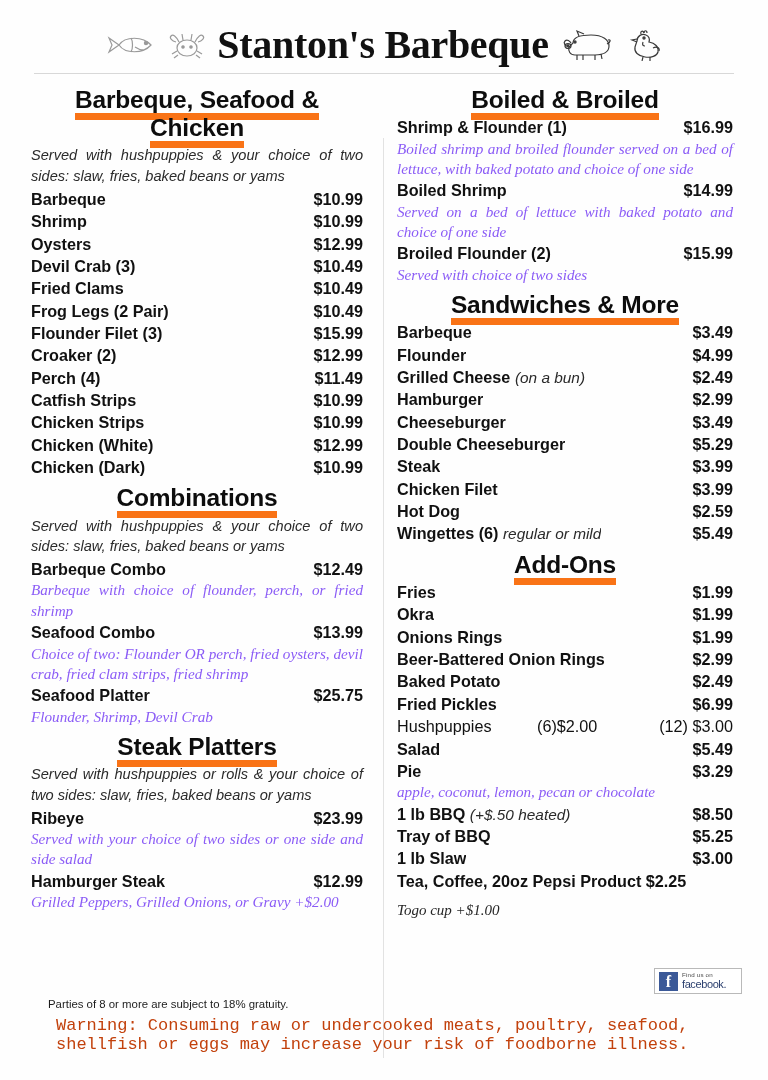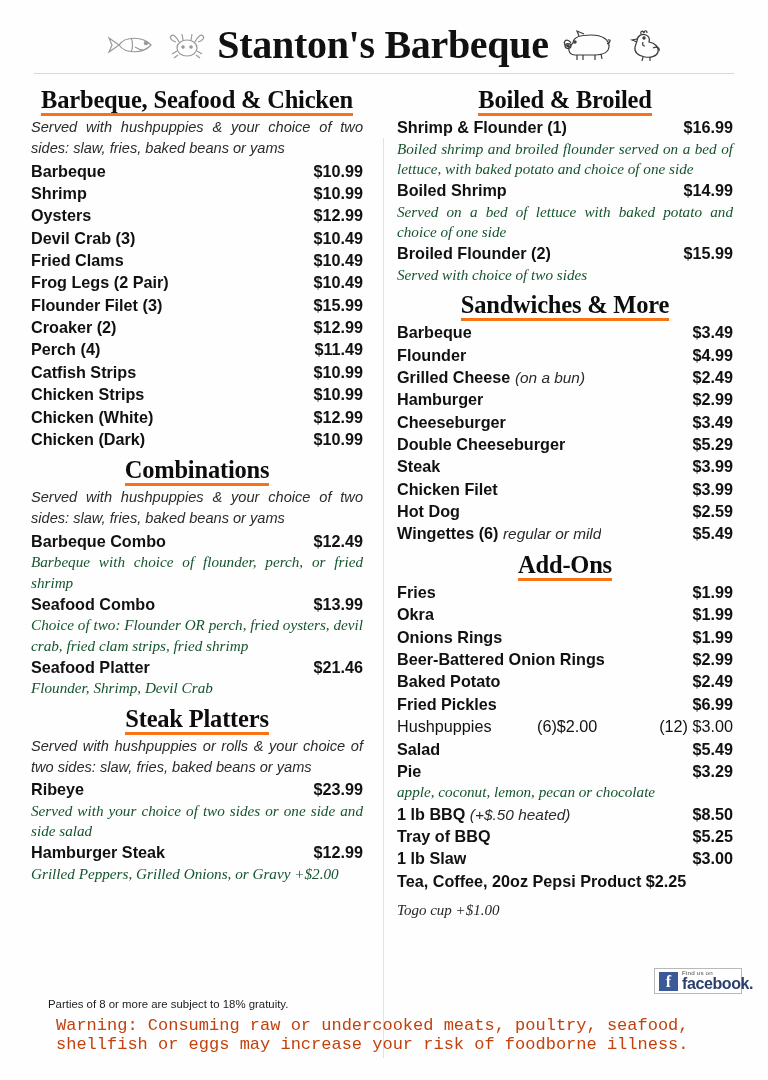--- a/index.html
+++ b/index.html
@@ -81,24 +81,23 @@
   .sec-head {
     text-align: center;
     font-weight: bold;
     font-size: 24.5px;
     line-height: 1.15;
     margin: 6px 0 2px 0;
     color: #0d0d0d;
     letter-spacing: -0.2px;
   }
   .sec-head span {
-    border-bottom: 3px solid #f97316;
+    border-bottom: 7px solid #f97316;
     padding-bottom: 0px;
     display: inline;
-    font-family: Liberation Serif, serif;
   }
   .sec-head.two-line span { display: inline; }
 
   
   .intro {
     font-style: italic;
     font-size: 14.6px;
     line-height: 1.42;
     color: #2b2b2b;
     margin: 3px 0 1px 0;
@@ -148,21 +147,21 @@
     color: #111;
     white-space: nowrap;
   }
 
   
   .desc {
     font-family: "Liberation Serif", serif;
     font-style: italic;
     font-size: 15.2px;
     line-height: 1.34;
-    color: #14532d;
+    color: #8b5cf6;
     margin: 0;
     text-align: justify;
   }
   .desc.narrow { text-align: left; }
 
   
   .togo {
     font-family: "Liberation Serif", serif;
     font-style: italic;
     font-size: 15px;
@@ -196,22 +195,22 @@
     flex: 0 0 auto;
   }
   .fb-txt { line-height: 1.0; }
   .fb-small {
     font-size: 6.2px;
     color: #4a4a4a;
     letter-spacing: 0.2px;
     display: block;
   }
   .fb-word {
-    font-size: 16px;
-    font-weight: bold;
+    font-size: 11px;
+    font-weight: normal;
     color: #2b3f6e;
     letter-spacing: -0.4px;
     display: block;
   }
 
   .footer {
     position: absolute;
     left: 0; right: 0;
     bottom: 26px;
     padding: 0 34px;
@@ -372,21 +371,21 @@
             <span class="pr">$12.49</span>
           </div>
         <div class="desc">Barbeque with choice of flounder, perch, or fried shrimp</div>
         <div class="row">
             <span class="nm">Seafood Combo</span>
             <span class="pr">$13.99</span>
           </div>
         <div class="desc">Choice of two: Flounder OR perch, fried oysters, devil crab, fried clam strips, fried shrimp</div>
         <div class="row">
             <span class="nm">Seafood Platter</span>
-            <span class="pr">$21.46</span>
+            <span class="pr">$25.75</span>
           </div>
         <div class="desc narrow">Flounder, Shrimp, Devil Crab</div>
       </div>
 
       <div class="sec">
         <div class="sec-head"><span>Steak Platters</span></div>
         <div class="intro">Served with hushpuppies or rolls &amp; your choice of two sides: slaw, fries, baked beans or yams</div>
         <div class="row">
             <span class="nm">Ribeye</span>
             <span class="pr">$23.99</span>

